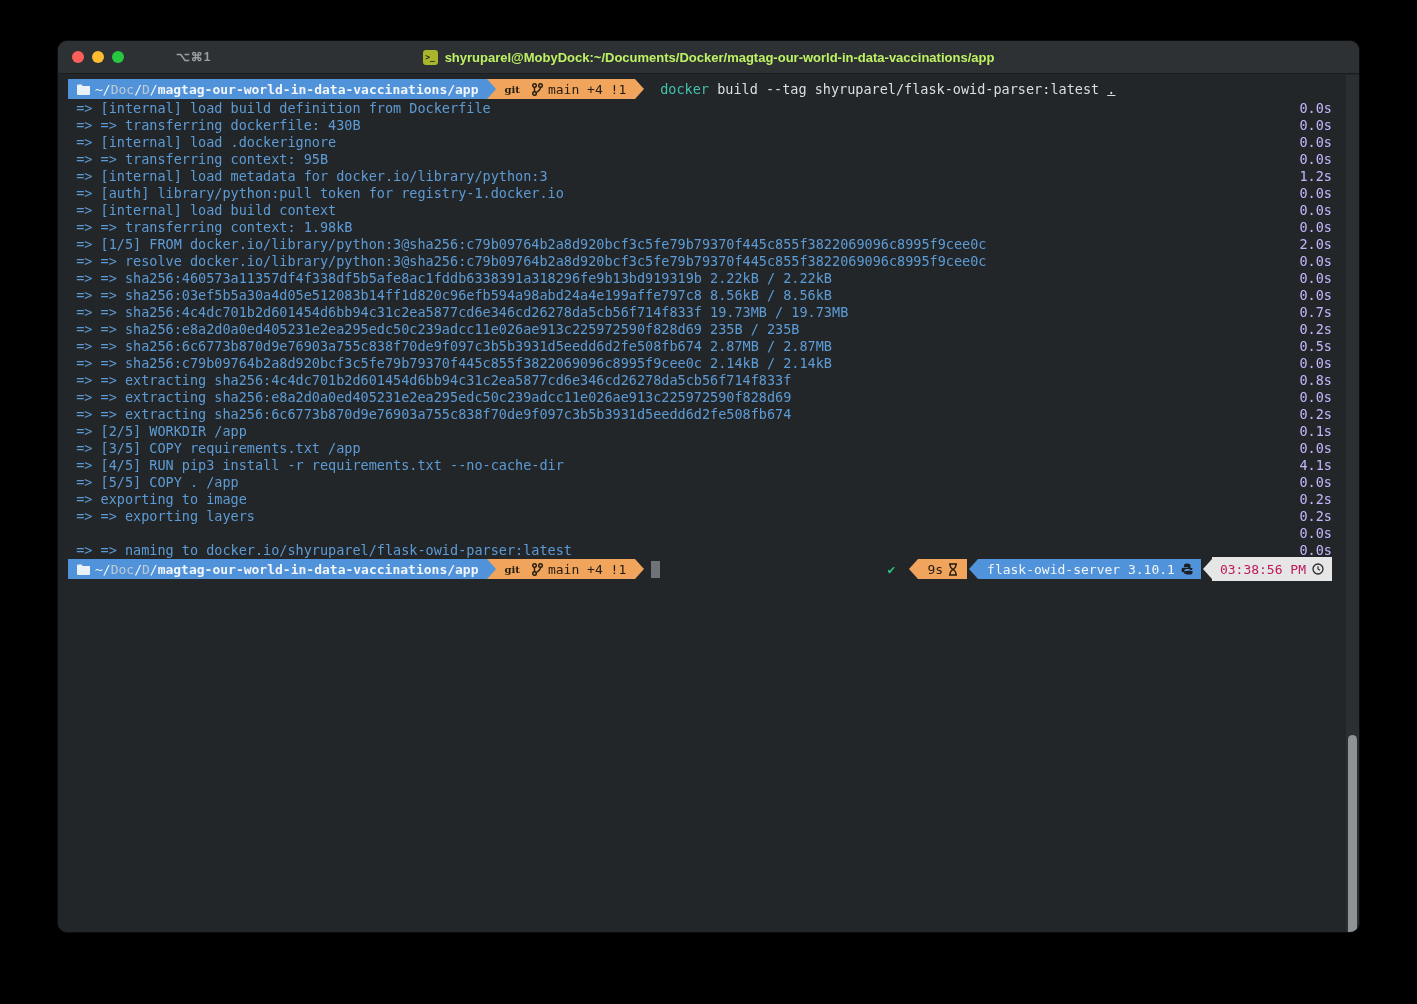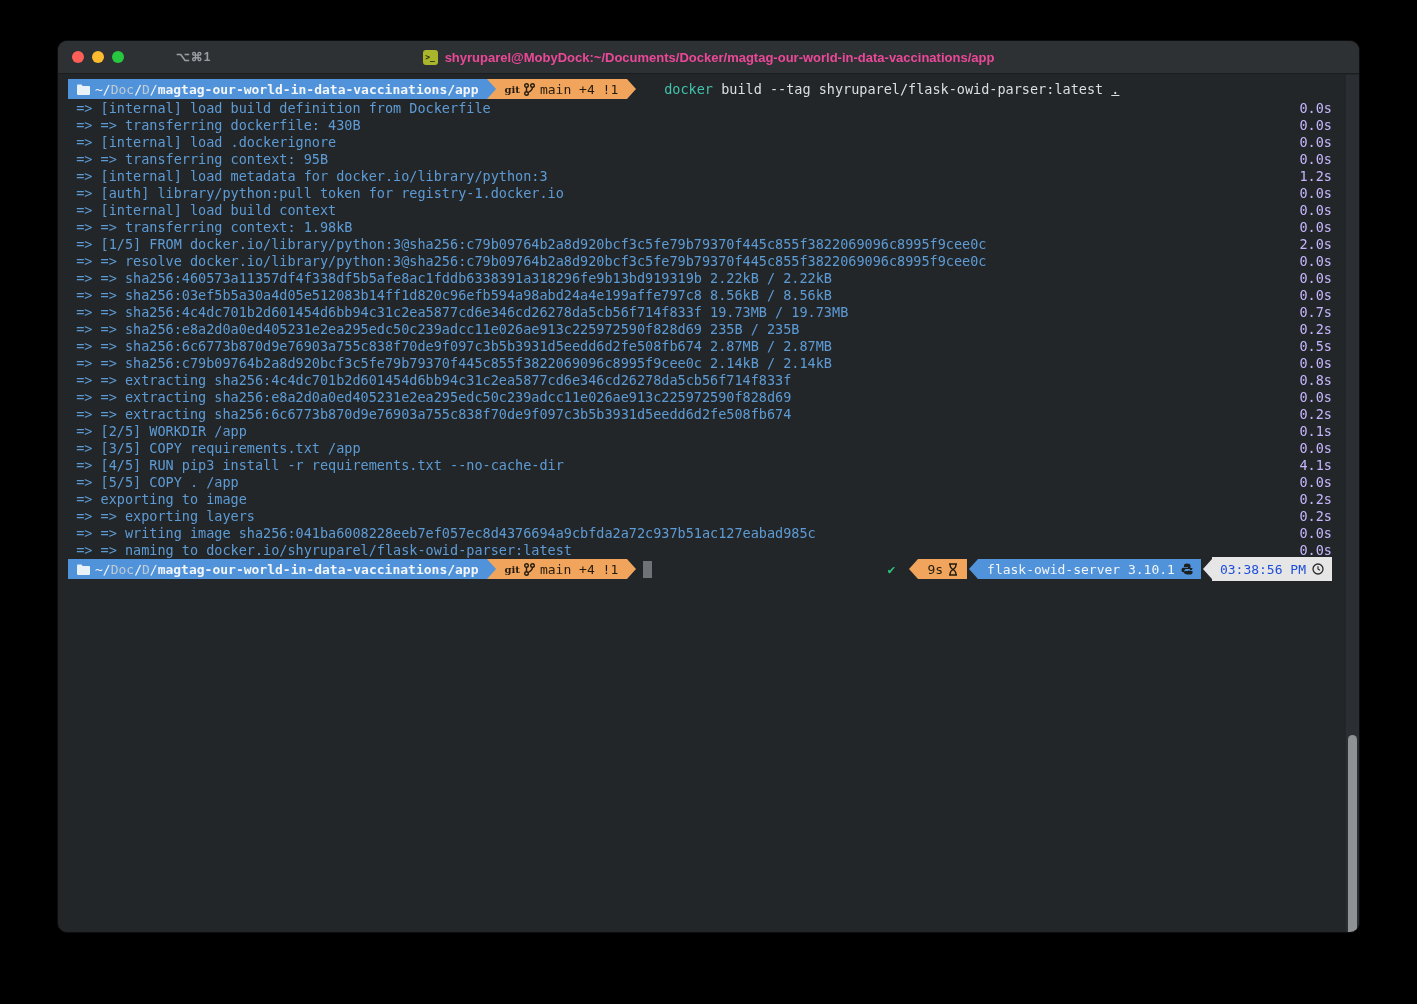--- a/index.html
+++ b/index.html
@@ -25,58 +25,58 @@
   .shortcut { color:#9a9da1; font-size:12px; font-weight:bold; margin-left:52px; letter-spacing:1px; }
   .titlewrap {
     position:absolute; left:0; right:0; top:0; bottom:0;
     display:flex; align-items:center; justify-content:center; gap:7px; pointer-events:none;
   }
   .term-app-icon {
     width:15px; height:15px; border-radius:3px; background:#a9b52b;
     color:#22250c; font-size:8px; font-weight:bold; display:flex; align-items:center; justify-content:center;
     font-family:"DejaVu Sans Mono", monospace;
   }
-  .wintitle { color:#ec4899; font-size:13px; font-weight:bold; }
+  .wintitle { color:#bef264; font-size:13px; font-weight:bold; }
 
   
   .terminal { padding:5px 0 0 0; font-size:13.5px; color:#5d9bd5; }
   .row { display:flex; align-items:center; padding:0 27px 0 10px; }
   .prompt-row { height:20px; margin-bottom:1px; }
 
   .seg { display:flex; align-items:center; height:20px; font-size:13px; }
   .seg-blue { background:#5093da; color:#f2f6fa; padding:0 8px 0 9px; }
   .seg-orange { background:#f0a45c; color:#241c0e; padding:0 9px; }
   .arrow-r-blue { width:0; height:0; border-top:10px solid transparent; border-bottom:10px solid transparent; border-left:9px solid #5093da; }
   .arrow-r-orange { width:0; height:0; border-top:10px solid transparent; border-bottom:10px solid transparent; border-left:9px solid #f0a45c; }
   .arrow-l { width:0; height:0; border-top:10px solid transparent; border-bottom:10px solid transparent; }
   .arrow-l-orange { border-right:9px solid #f0a45c; }
   .arrow-l-blue { border-right:9px solid #5093da; }
   .arrow-l-white { border-right:9px solid #e6e6e6; }
 
   .path-dim { color:#bfcad3; }
   .path-main { font-weight:bold; }
   .pre { white-space:pre; }
 
-  .git-word { font-size:10px; font-weight:bold; margin-right:4px; font-family:"DejaVu Serif", serif; }
+  .git-word { font-size:10px; font-weight:bold; margin-right:12px; font-family:"DejaVu Serif", serif; }
   .seg-icon { display:inline-flex; margin-right:5px; }
 
-  .cmd { margin-left:28px; white-space:pre; color:#dcdfe2; }
+  .cmd { margin-left:16px; white-space:pre; color:#dcdfe2; }
   .cmd .prog { color:#41c2ab; }
   .cmd .target { text-decoration:underline; }
 
   .out-header { color:#d8dbde; height:17px; line-height:17px; white-space:pre; padding:0 27px 0 10px; }
   .out-row { display:flex; height:17px; line-height:17px; padding:0 27px 0 10px;justify-content:flex-end; }
   .out-text { white-space:pre; color:#5d9bd5; }
   .out-time { margin-left:auto; color:#c4b5fd; white-space:pre; }
 
   
   .right-status { margin-left:auto; display:flex; align-items:center; }
   .check { color:#2ec27e; font-size:13px; margin-right:14px; }
   .gap2 { width:2px; }
-  .seg-time { background:#e6e6e6; color:#1d4ed8; padding:12px 8px; }
+  .seg-time { background:#e6e6e6; color:#be185d; padding:12px 8px; }
   .cursor-block { width:9px; height:17px; background:#6f7377; margin-left:7px; }
 
   
   .scroll-track { position:absolute; top:34px; right:0; width:13px; bottom:0; background:#2b2e32; }
   .scroll-thumb { position:absolute; right:2px; top:660px; width:9px; height:226px; background:#8f9295; border-radius:5px; }
 
   svg { display:block; }
 </style>
 </head>
 <body>
@@ -224,21 +224,20 @@
         </div>
         <div class="out-row">
           <span class="out-text"> =&gt; exporting to image</span>
           <span class="out-time">0.2s</span>
         </div>
         <div class="out-row">
           <span class="out-text"> =&gt; =&gt; exporting layers</span>
           <span class="out-time">0.2s</span>
         </div>
         <div class="out-row">
-          <span class="out-text"> =&gt; =&gt; writing image sha256:041ba6008228eeb7ef057ec8d4376694a9cbfda2a72c937b51ac127eabad985c</span>
           <span class="out-time">0.0s</span>
         </div>
         <div class="out-row">
           <span class="out-text"> =&gt; =&gt; naming to docker.io/shyruparel/flask-owid-parser:latest</span>
           <span class="out-time">0.0s</span>
         </div>
       </div>
 
     <div class="row prompt-row" style="margin-top:0;">
       <div class="seg seg-blue">

